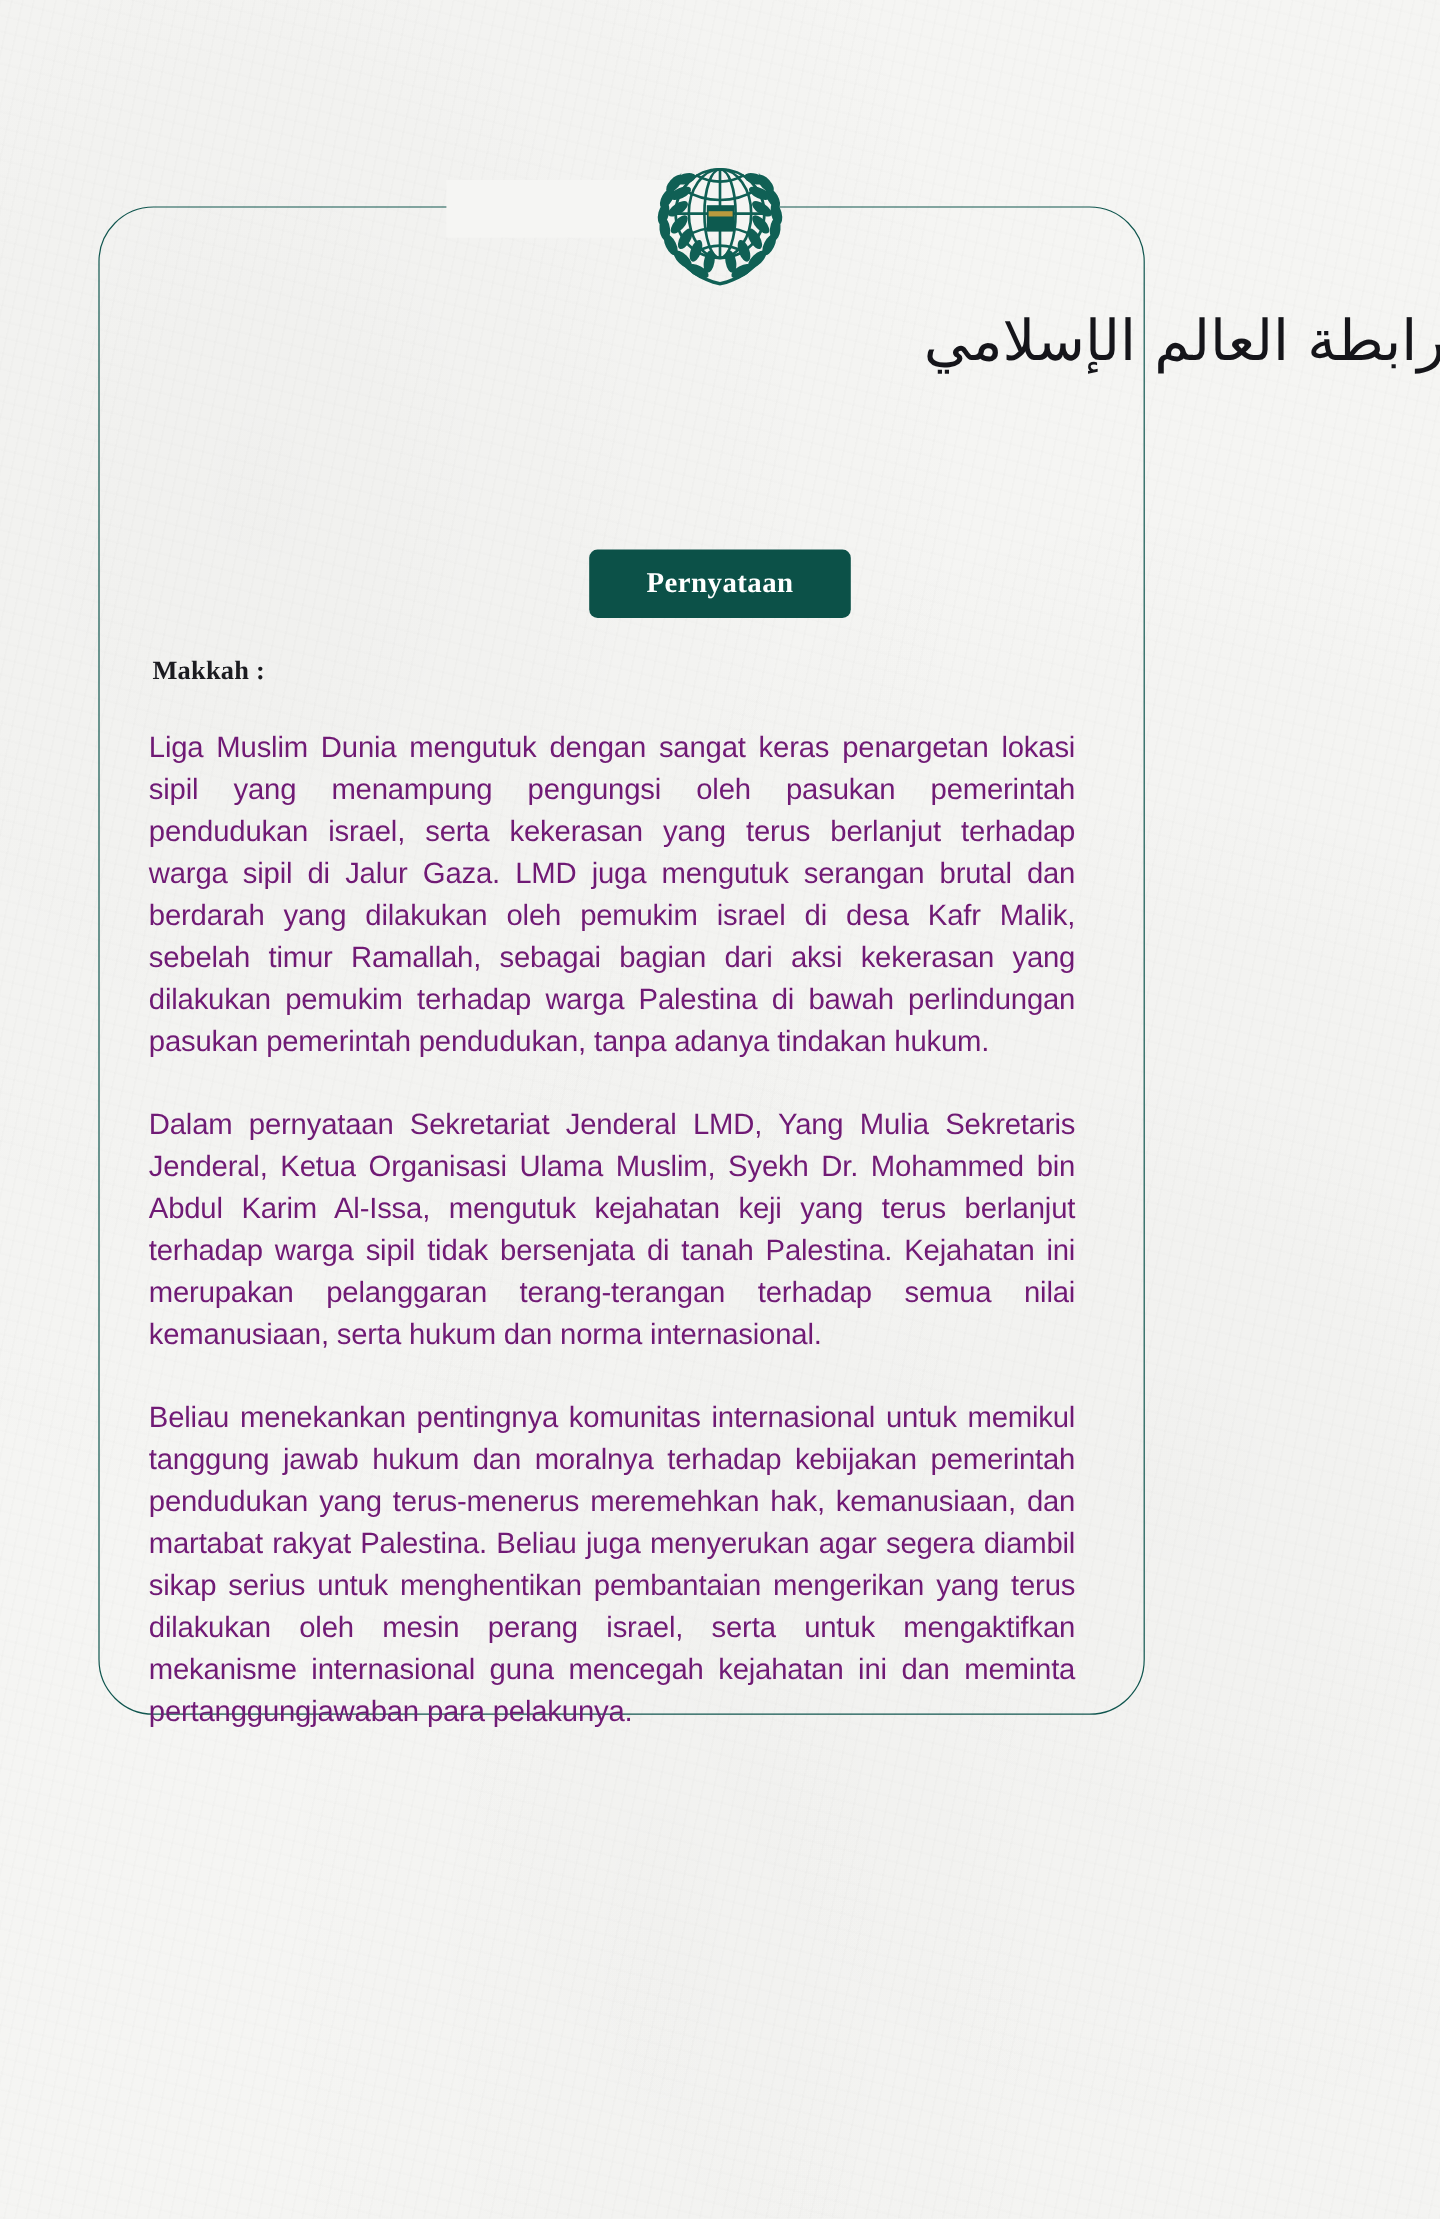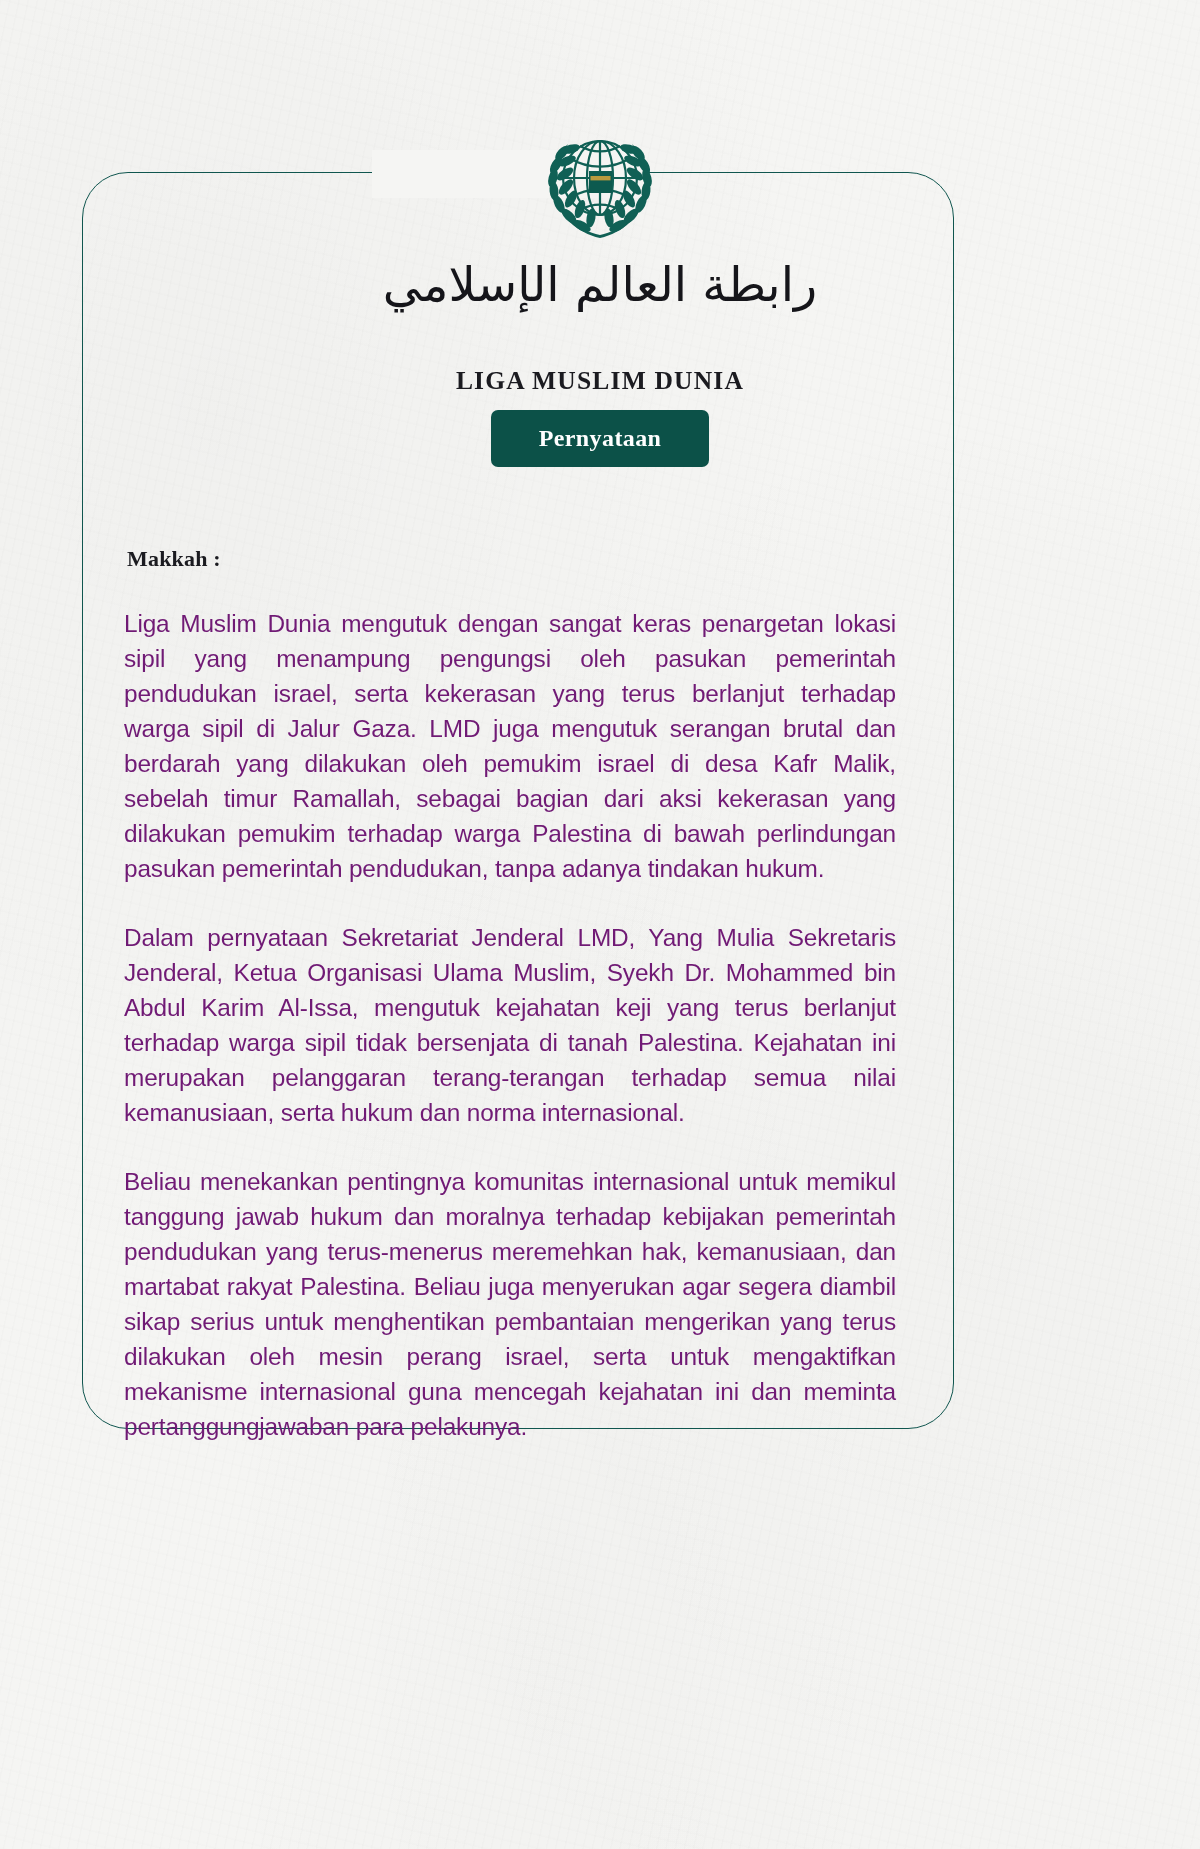--- a/index.html
+++ b/index.html
@@ -71,21 +71,21 @@
   .crest svg { display: block; }
 
   
   .arabic-mark {
     position: absolute;
     left: 0;
     right: 0;
     top: 252px;
     height: 64px;
     display: flex;
-    justify-content: center;
+    justify-content: flex-end;
     align-items: center;
   }
   .arabic-mark .ar-text {
     font-family: "DejaVu Sans", sans-serif;
     font-size: 47px;
     color: #15151a;
     direction: rtl;
     letter-spacing: -1px;
     line-height: 1;
     white-space: nowrap;
@@ -120,20 +120,21 @@
     width: 218px;
     height: 57px;
     border-radius: 7px;
     display: flex;
     align-items: center;
     justify-content: center;
     font-family: "Liberation Serif", serif;
     font-weight: bold;
     font-size: 24px;
     letter-spacing: 0.4px;
+    margin-top: 48px;
   }
 
   
   .body-block {
     position: absolute;
     left: 124px;
     top: 546px;
     width: 772px;
   }
   .city-heading {
@@ -228,21 +229,20 @@
           <ellipse cx="66" cy="98" rx="9.5" ry="4.4" transform="rotate(-80 66 98)"></ellipse>
         </g>
       </g>
     </svg>
   </div>
 
   <div class="arabic-mark">
     <span class="ar-text">رابطة العالم الإسلامي</span>
   </div>
 
-  <div class="latin-mark">LIGA MUSLIM DUNIA</div>
 
   <div class="badge-wrap">
     <div class="badge">Pernyataan</div>
   </div>
 
   <div class="body-block">
     <div class="city-heading">Makkah :</div>
     <p class="para">Liga Muslim Dunia mengutuk dengan sangat keras penargetan lokasi sipil yang menampung pengungsi oleh pasukan pemerintah pendudukan israel, serta kekerasan yang terus berlanjut terhadap warga sipil di Jalur Gaza. LMD juga mengutuk serangan brutal dan berdarah yang dilakukan oleh pemukim israel di desa Kafr Malik, sebelah timur Ramallah, sebagai bagian dari aksi kekerasan yang dilakukan pemukim terhadap warga Palestina di bawah perlindungan pasukan pemerintah pendudukan, tanpa adanya tindakan hukum.</p>
     <p class="para">Dalam pernyataan Sekretariat Jenderal LMD, Yang Mulia Sekretaris Jenderal, Ketua Organisasi Ulama Muslim, Syekh Dr. Mohammed bin Abdul Karim Al-Issa, mengutuk kejahatan keji yang terus berlanjut terhadap warga sipil tidak bersenjata di tanah Palestina. Kejahatan ini merupakan pelanggaran terang-terangan terhadap semua nilai kemanusiaan, serta hukum dan norma internasional.</p>
     <p class="para">Beliau menekankan pentingnya komunitas internasional untuk memikul tanggung jawab hukum dan moralnya terhadap kebijakan pemerintah pendudukan yang terus-menerus meremehkan hak, kemanusiaan, dan martabat rakyat Palestina. Beliau juga menyerukan agar segera diambil sikap serius untuk menghentikan pembantaian mengerikan yang terus dilakukan oleh mesin perang israel, serta untuk mengaktifkan mekanisme internasional guna mencegah kejahatan ini dan meminta pertanggungjawaban para pelakunya.</p>

